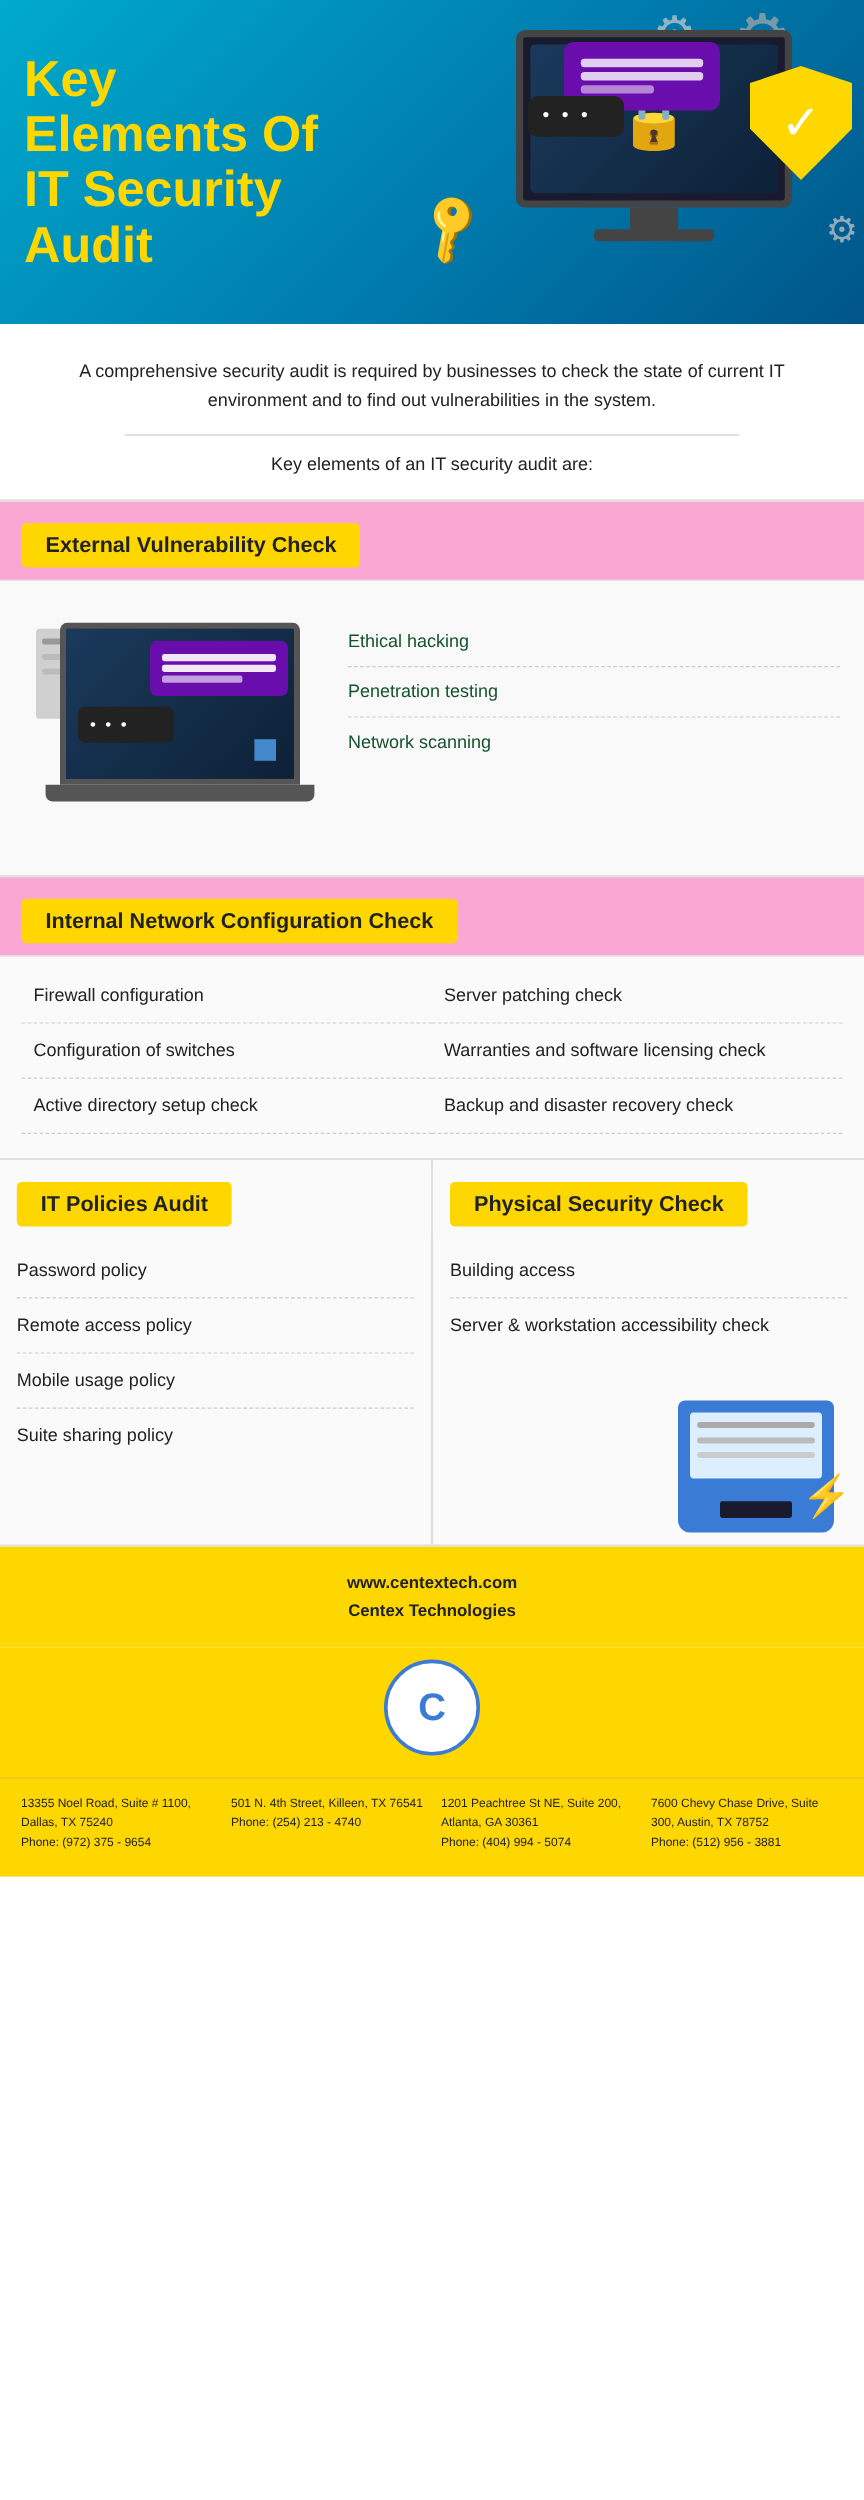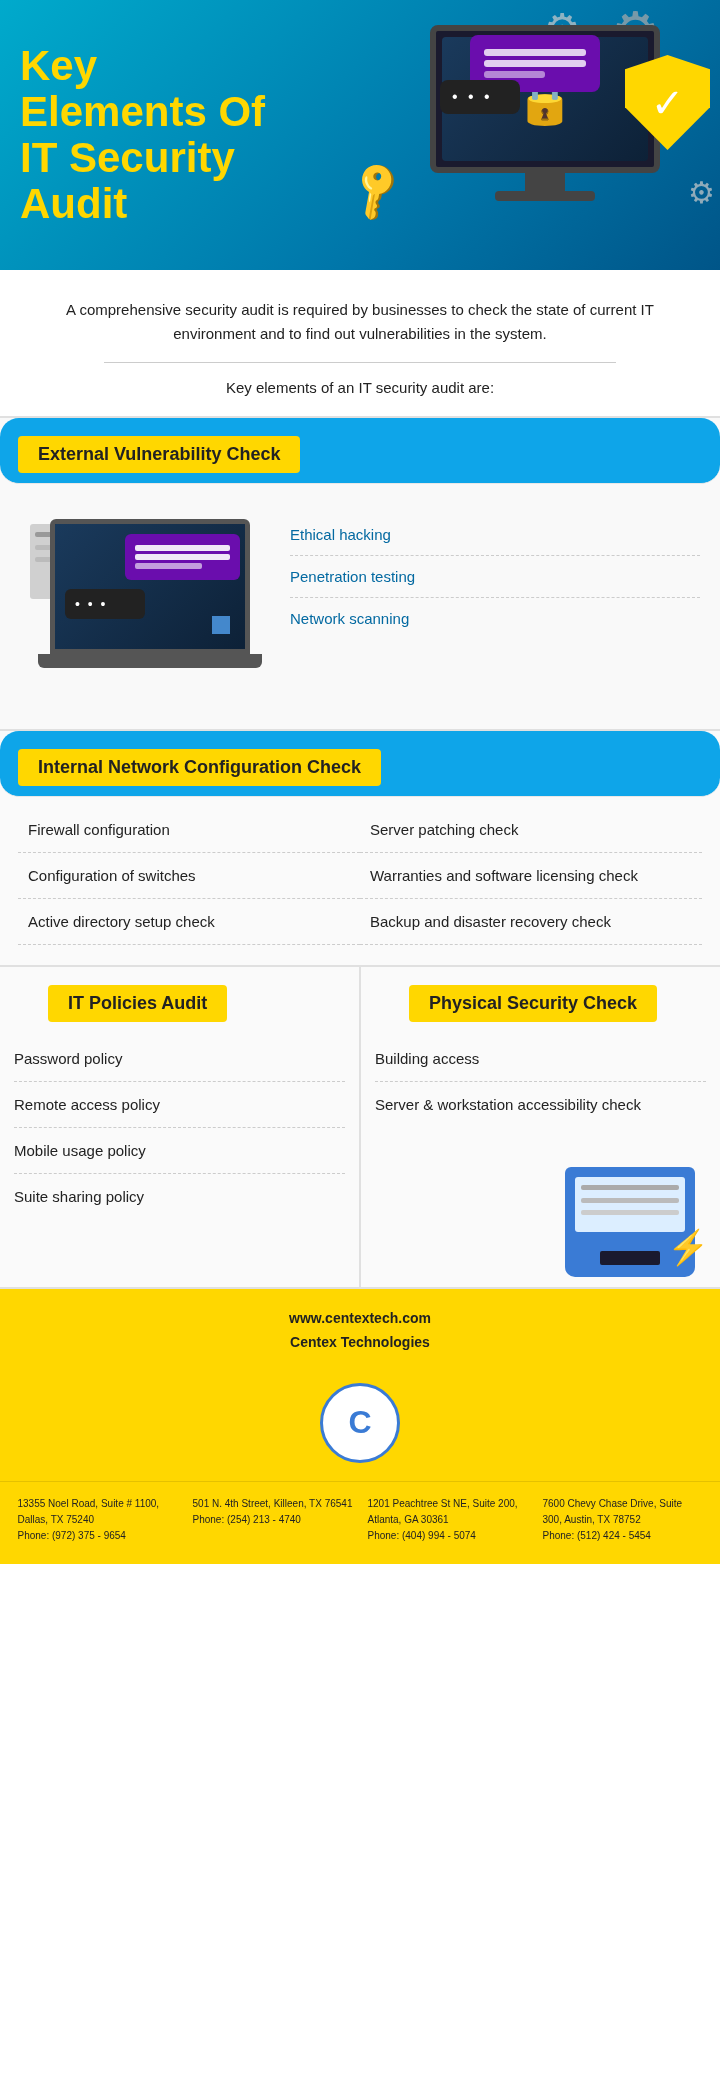--- a/index.html
+++ b/index.html
@@ -77,24 +77,23 @@
       display: inline-block;
       background: #FFD700;
       color: #222;
       font-weight: 800;
       font-size: 18px;
       padding: 8px 20px;
       border-radius: 4px;
       margin: 0;
     }
     .section-header-row {
-      background: #0ea5e9;
+      background: #f9a8d4;
       padding: 18px 18px 10px;
       border-bottom: 1px solid #e8e8e8;
-      border-radius: 19px;
     }
 
     
     .ext-section {
       background: #f9f9f9;
     }
     .ext-content {
       display: flex;
       padding: 10px 10px 20px;
       align-items: flex-start;
@@ -104,21 +103,21 @@
       min-width: 260px;
       padding: 10px;
     }
     .ext-list-col {
       flex: 1;
       padding: 20px 10px 10px 20px;
     }
     .check-item {
       padding: 12px 0;
       font-size: 15px;
-      color: #0369a1;
+      color: #14532d;
       font-weight: 500;
       border-bottom: 1px dashed #ccc;
     }
     .check-item:last-child {
       border-bottom: none;
     }
 
     
     .int-section {
       background: #fafafa;
@@ -148,21 +147,20 @@
     .policy-col {
       flex: 1;
       border-right: 2px solid #e0e0e0;
     }
     .policy-col:last-child {
       border-right: none;
     }
     .policy-badge-row {
       padding: 18px 14px 10px;
       background: #fafafa;
-      margin-left: 34px;
     }
     .policy-items {
       padding: 4px 14px 20px;
     }
     .policy-item {
       padding: 14px 0;
       font-size: 15px;
       font-weight: 500;
       color: #222;
       border-bottom: 1px dashed #ccc;
@@ -412,15 +410,15 @@
     <span>Phone: (254) 213 - 4740</span>
   </div>
   <div class="footer-addr">
     <span>1201 Peachtree St NE,</span>
     <span>Suite 200, Atlanta, GA 30361</span><br>
     <span>Phone: (404) 994 - 5074</span>
   </div>
   <div class="footer-addr">
     <span>7600 Chevy Chase Drive,</span>
     <span>Suite 300, Austin, TX 78752</span><br>
-    <span>Phone: (512) 424 - 5454</span>
+    <span>Phone: (512) 956 - 3881</span>
   </div>
 </div>
 
 </body></html>

